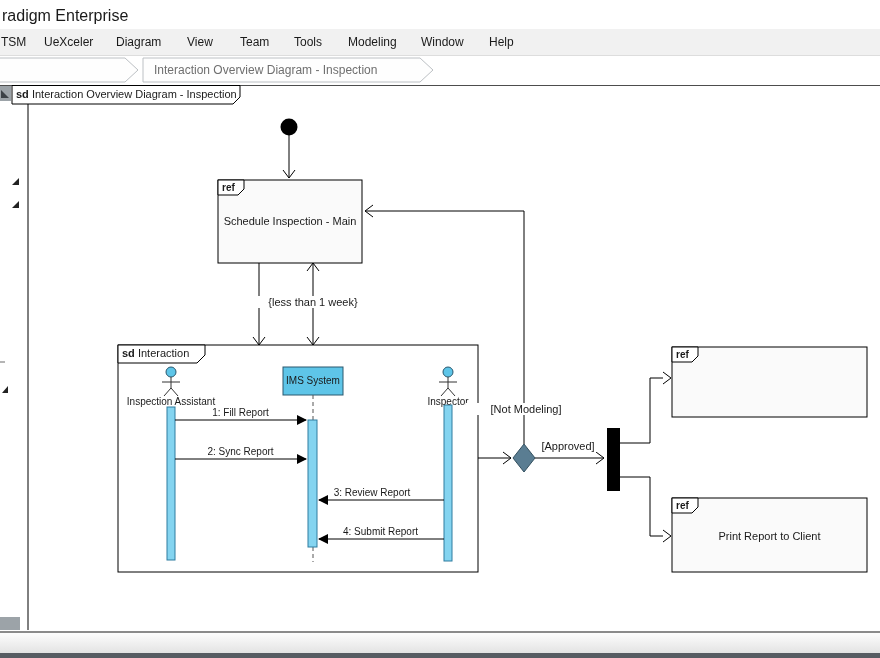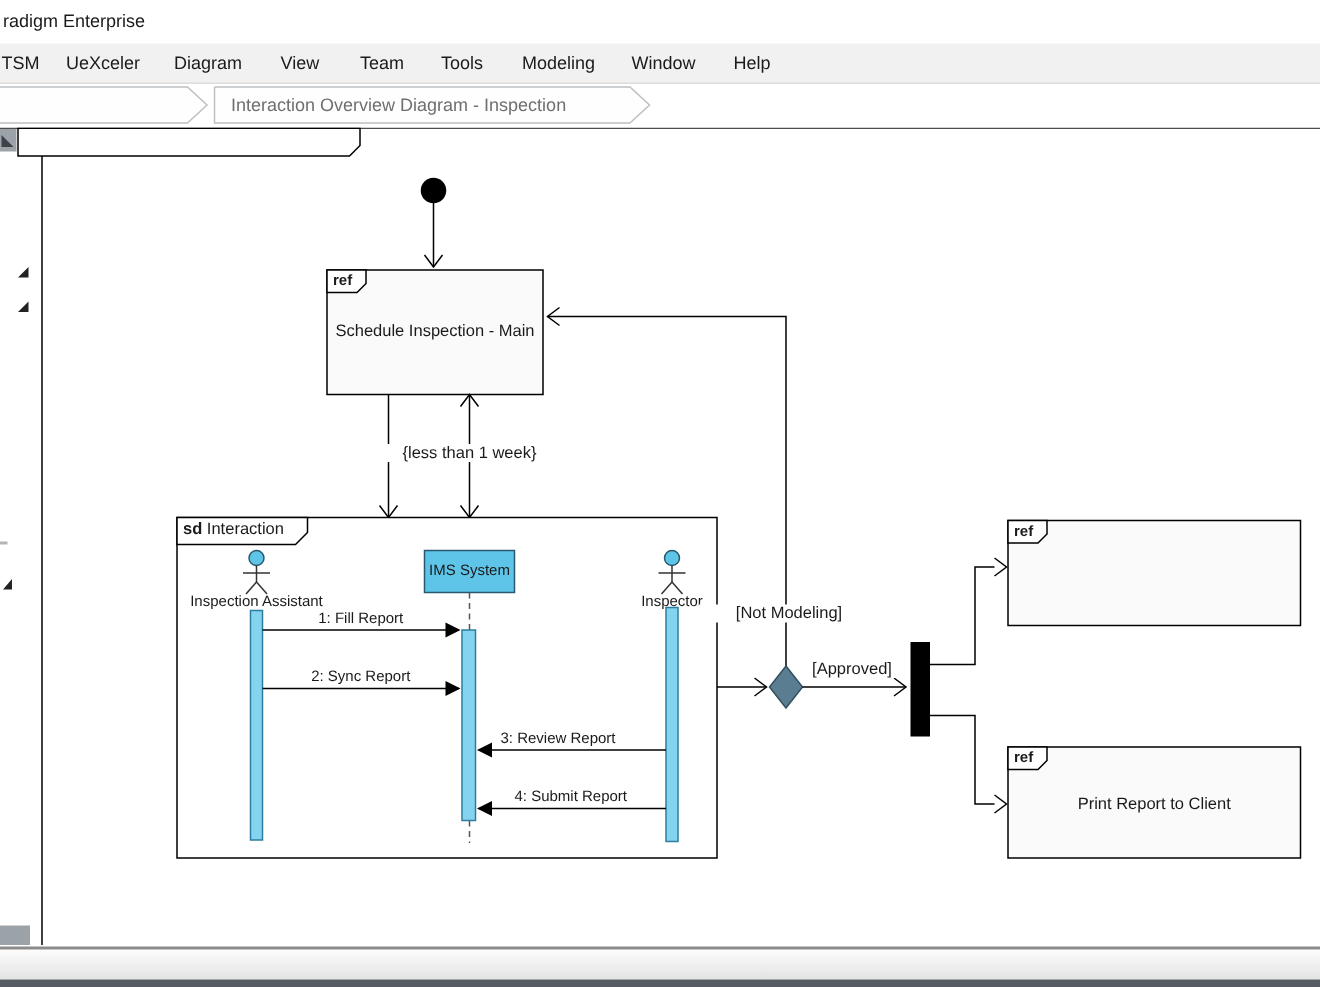--- a/index.html
+++ b/index.html
@@ -1,21 +1,21 @@
 <!DOCTYPE html>
 <html style="--accent-blue: #5ec5e8; --activation-blue: #84d4f0; --decision-fill: #5a7d92; --decision-stroke: #33505f; --blue-stroke: #2e7da0; --ref-fill: #fafafa;"><head>
 <meta charset="utf-8">
 <style>
   * { margin:0; padding:0; box-sizing:border-box; }
   html,body { width:880px; height:658px; background:#fff; overflow:hidden;
               font-family:"Liberation Sans", sans-serif; color:#1a1a1a; }
 
   
   #titlebar { position:absolute; left:0; top:0; width:880px; height:29px; background:#ffffff; }
-  #titlebar .title { position:absolute; left:2px; top:7px; font-size:12px; }
+  #titlebar .title { position:absolute; left:2px; top:7px; font-size:16px; }
 
   #menubar { position:absolute; left:0; top:29px; width:880px; height:27px;
              background:#f1f1f1; border-bottom:1px solid #dddddd; }
   #menubar .mi { position:absolute; top:0; height:28px; line-height:26px; font-size:12px; cursor:default; }
 
   #breadcrumb { position:absolute; left:0; top:56px; width:880px; height:29px; background:#ffffff; }
   #breadcrumb .bc-text { position:absolute; top:0; height:28px; line-height:28px;
                          font-size:12px; color:#6f6f6f; white-space:nowrap; }
 
   
@@ -144,20 +144,24 @@
     <polyline points="663,287 671,293 663,299" fill="none" stroke="#000"></polyline>
     <path d="M620,392 H650 V451 H663" fill="none" stroke="#000"></path>
     <polyline points="663,445 671,451 663,457" fill="none" stroke="#000"></polyline>
 
     <rect x="672" y="262" width="195" height="70" style="fill:var(--ref-fill)" stroke="#000"></rect>
     <path d="M672,262 h26 v9 l-6,6 h-20 Z" fill="#fff" stroke="#000"></path>
     <rect x="672" y="413" width="195" height="74" style="fill:var(--ref-fill)" stroke="#000"></rect>
     <path d="M672,413 h26 v9 l-6,6 h-20 Z" fill="#fff" stroke="#000"></path>
   </svg>
 
+  <div class="lbl s11" style="left:16px; top:3px;">
+    <span class="bold">sd</span>
+    <span>Interaction Overview Diagram - Inspection</span>
+  </div>
 
   <div class="lbl s9 bold" style="left:222px; top:97px;">ref</div>
   <div class="lbl s11 ctr" style="left:218px; top:130px; width:144px;">Schedule Inspection - Main</div>
 
   <div class="lbl s11 ctr whitebg" style="left:253px; top:211px; width:120px;">{less than 1 week}</div>
 
   <div class="lbl s11" style="left:122px; top:262px;">
     <span class="bold">sd</span>
     <span>Interaction</span>
   </div>

